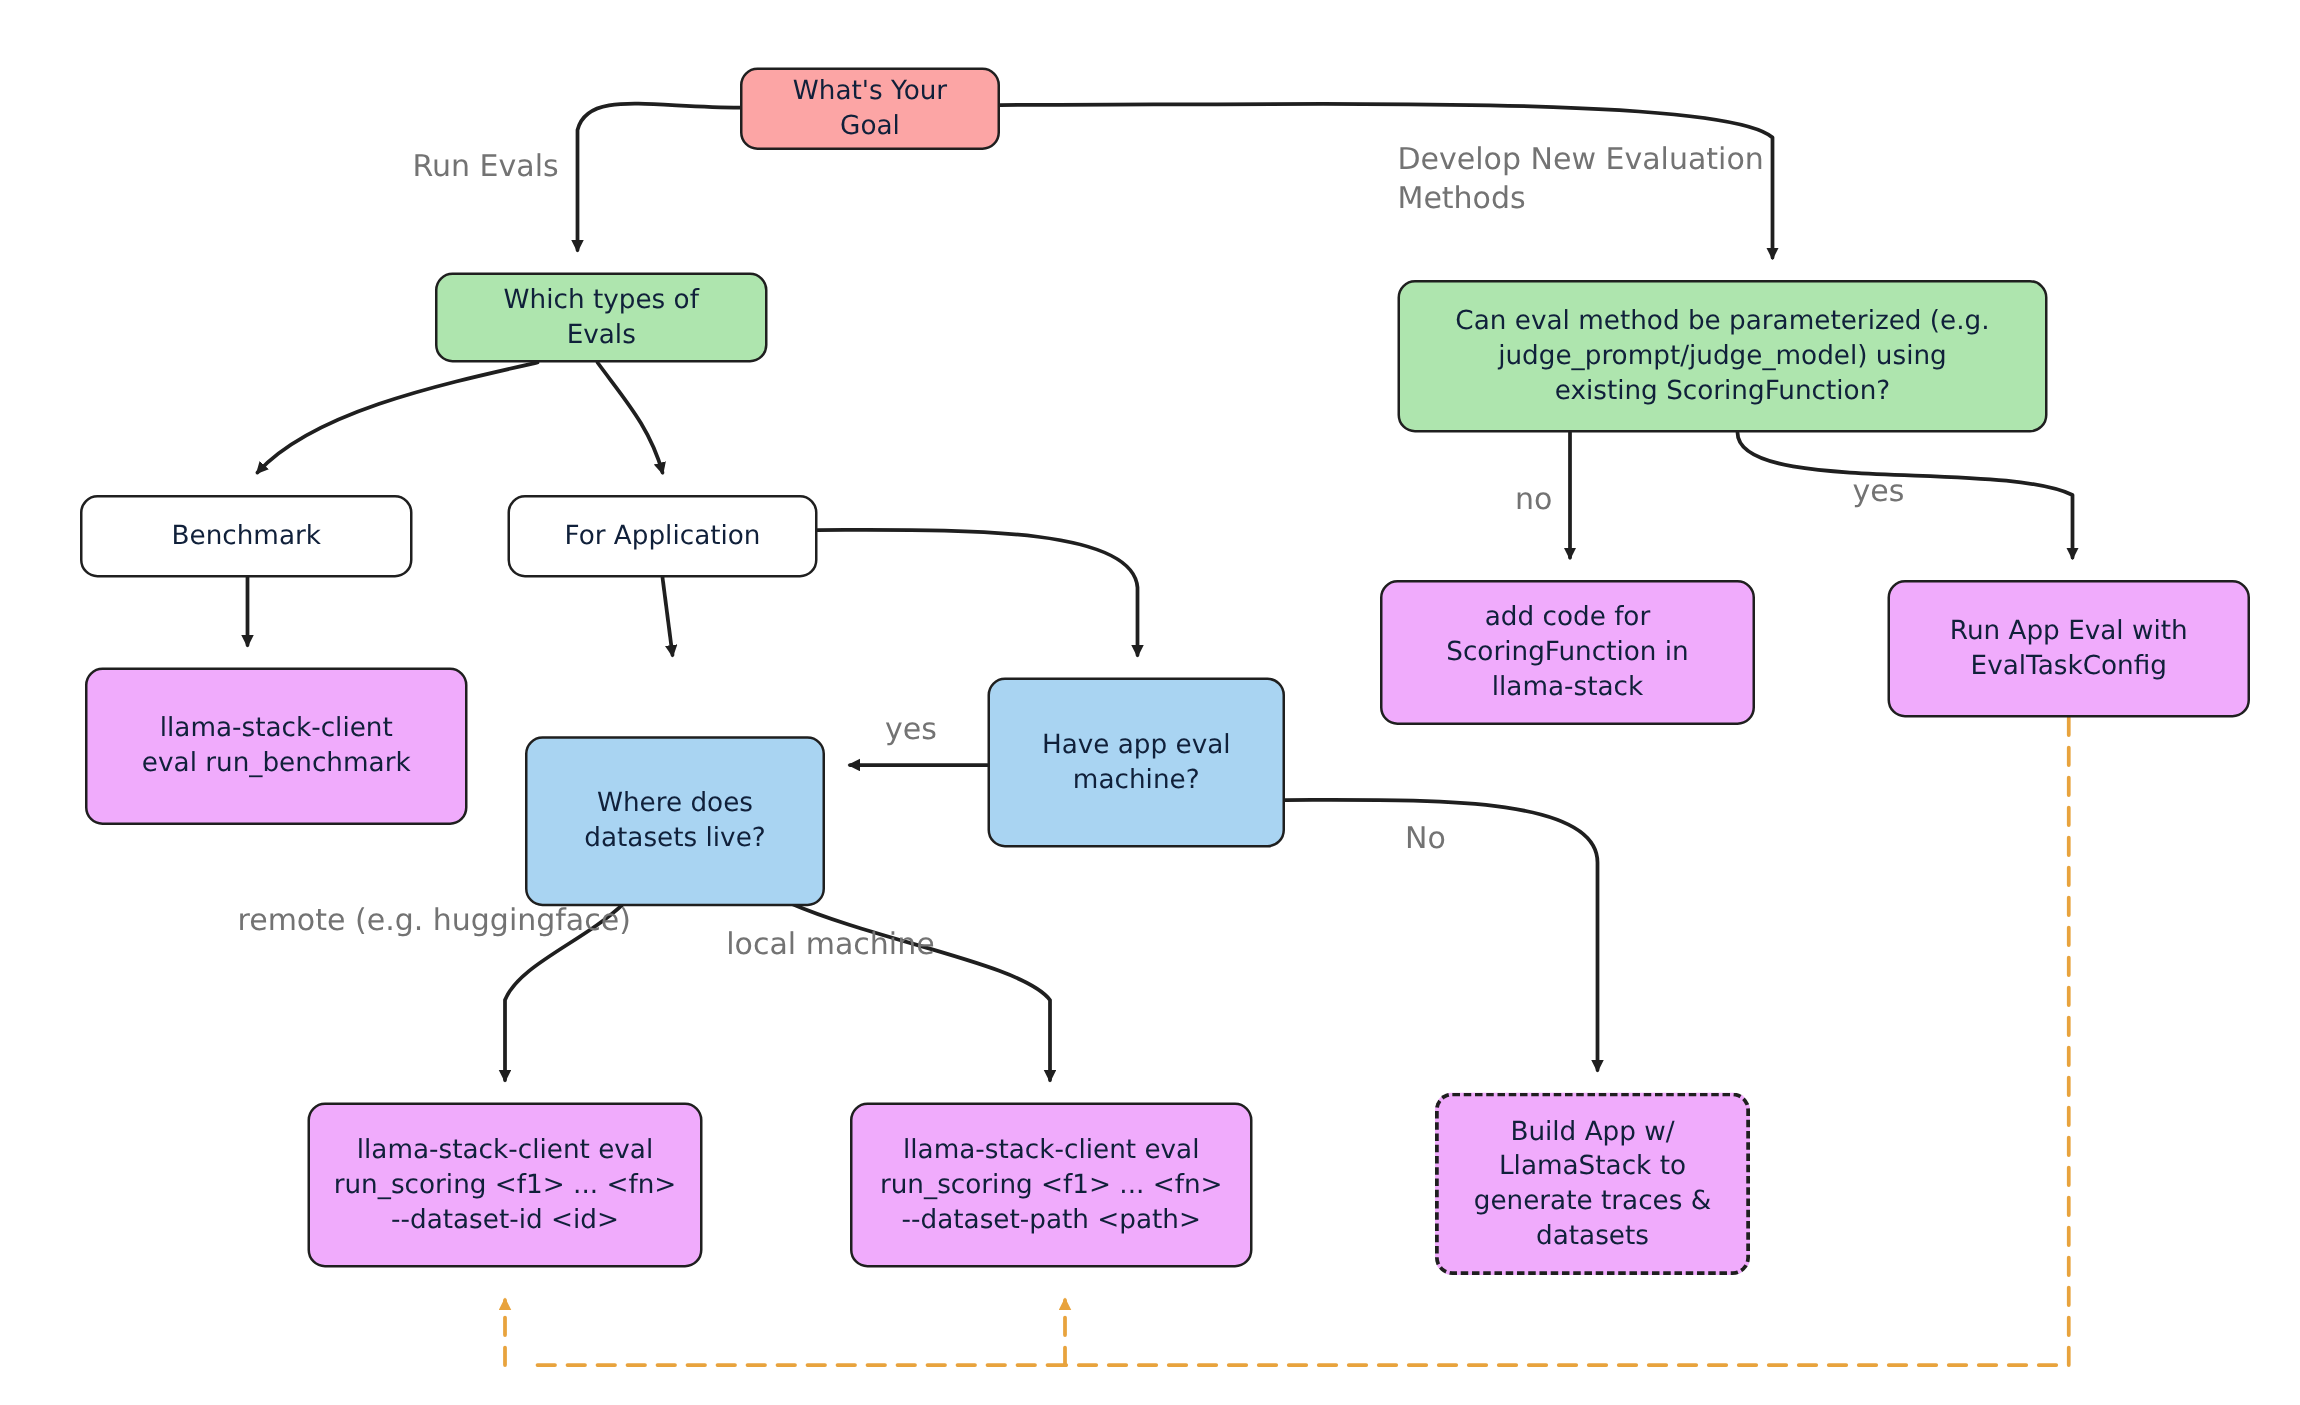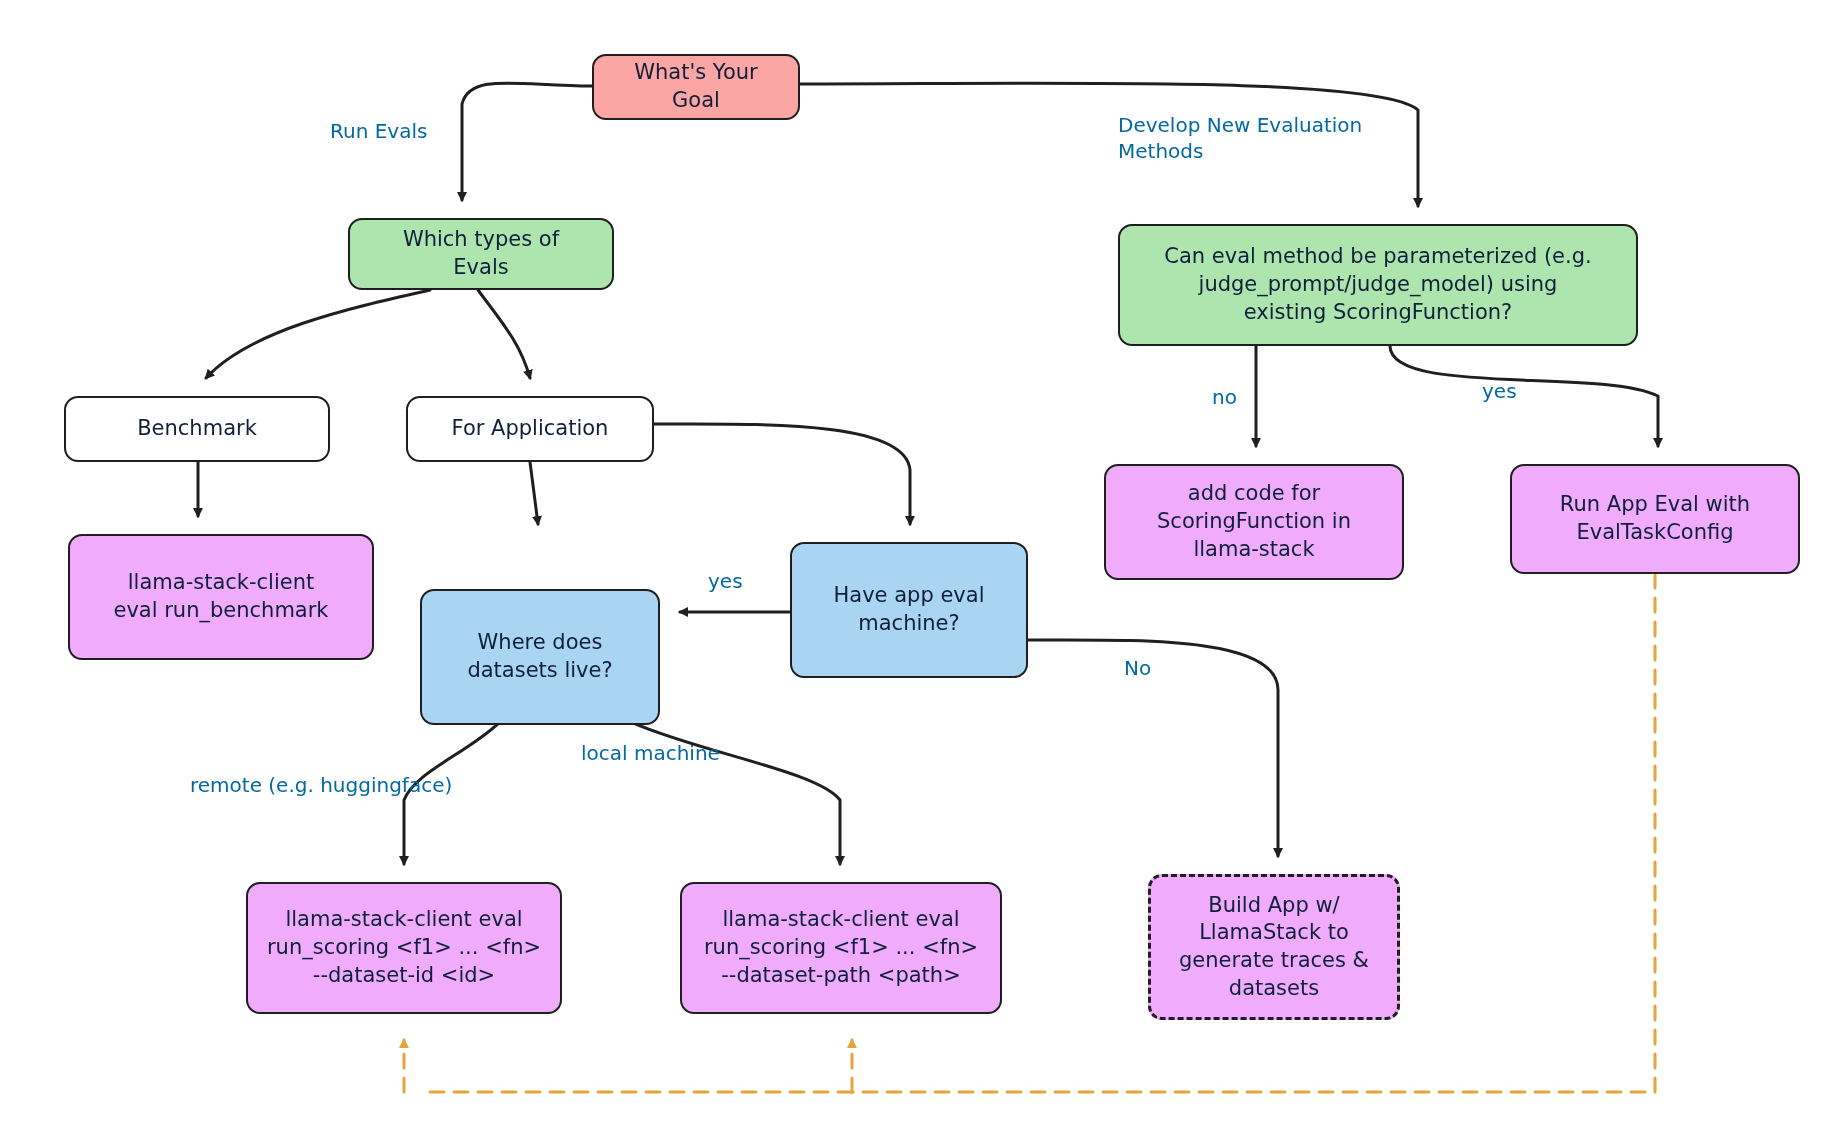--- a/index.html
+++ b/index.html
@@ -46,22 +46,22 @@
   .node.green  { background: #aee5ae; }
   .node.yellow { background: #f0abfc; }
   .node.blue   { background: #a9d4f2; }
   .node.white  { background: #ffffff; }
   .node.dashed {
     border-style: dashed;
     border-width: 3px;
   }
   .edge-label {
     position: absolute;
-    font-size: 20px;
-    color: #0369a1;
+    font-size: 24px;
+    color: #737373;
     white-space: pre-line;
     line-height: 1.3;
   }
 </style>
 </head>
 <body>
 
 <div id="canvas">
 
   <svg class="edges" viewBox="0 0 1840 1124">
@@ -142,16 +142,16 @@
 generate traces &amp;
 datasets</div>
 
   <div class="edge-label" style="left:330px; top:118px;">Run Evals</div>
   <div class="edge-label" style="left:1118px; top:112px;">Develop New Evaluation
 Methods</div>
   <div class="edge-label" style="left:1212px; top:384px;">no</div>
   <div class="edge-label" style="left:1482px; top:378px;">yes</div>
   <div class="edge-label" style="left:708px; top:568px;">yes</div>
   <div class="edge-label" style="left:1124px; top:655px;">No</div>
-  <div class="edge-label" style="left:190px; top:772px;">remote (e.g. huggingface)</div>
+  <div class="edge-label" style="left:190px; top:721px;">remote (e.g. huggingface)</div>
   <div class="edge-label" style="left:581px; top:740px;">local machine</div>
 
 </div>
 
 </body></html>

